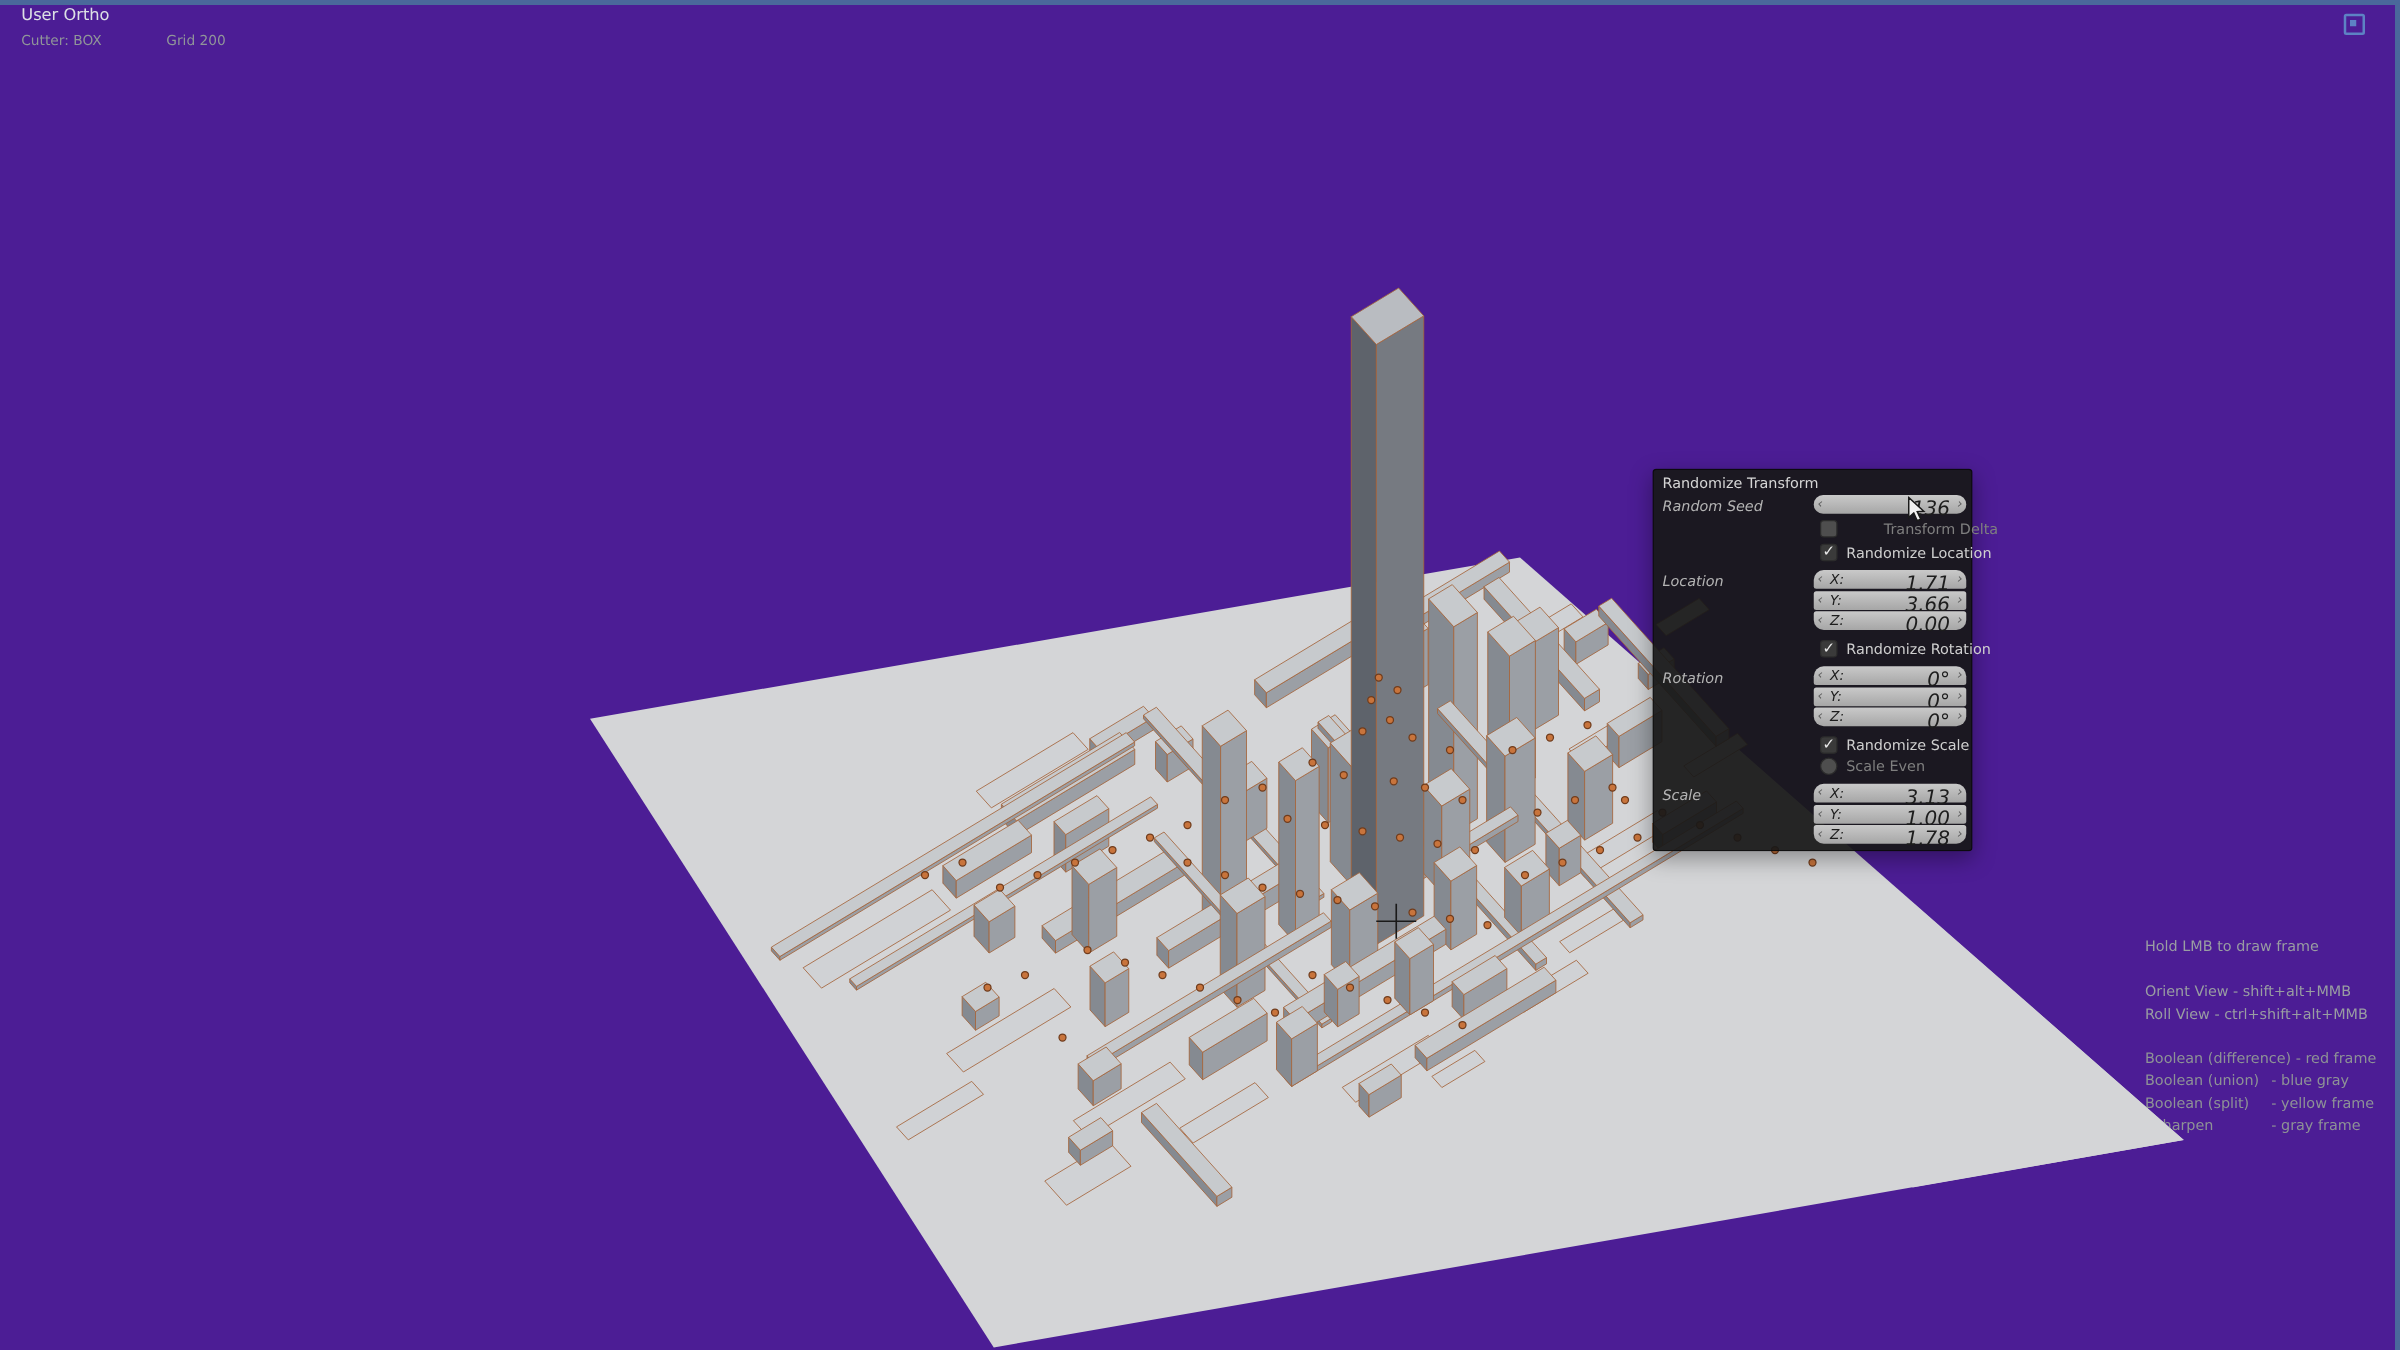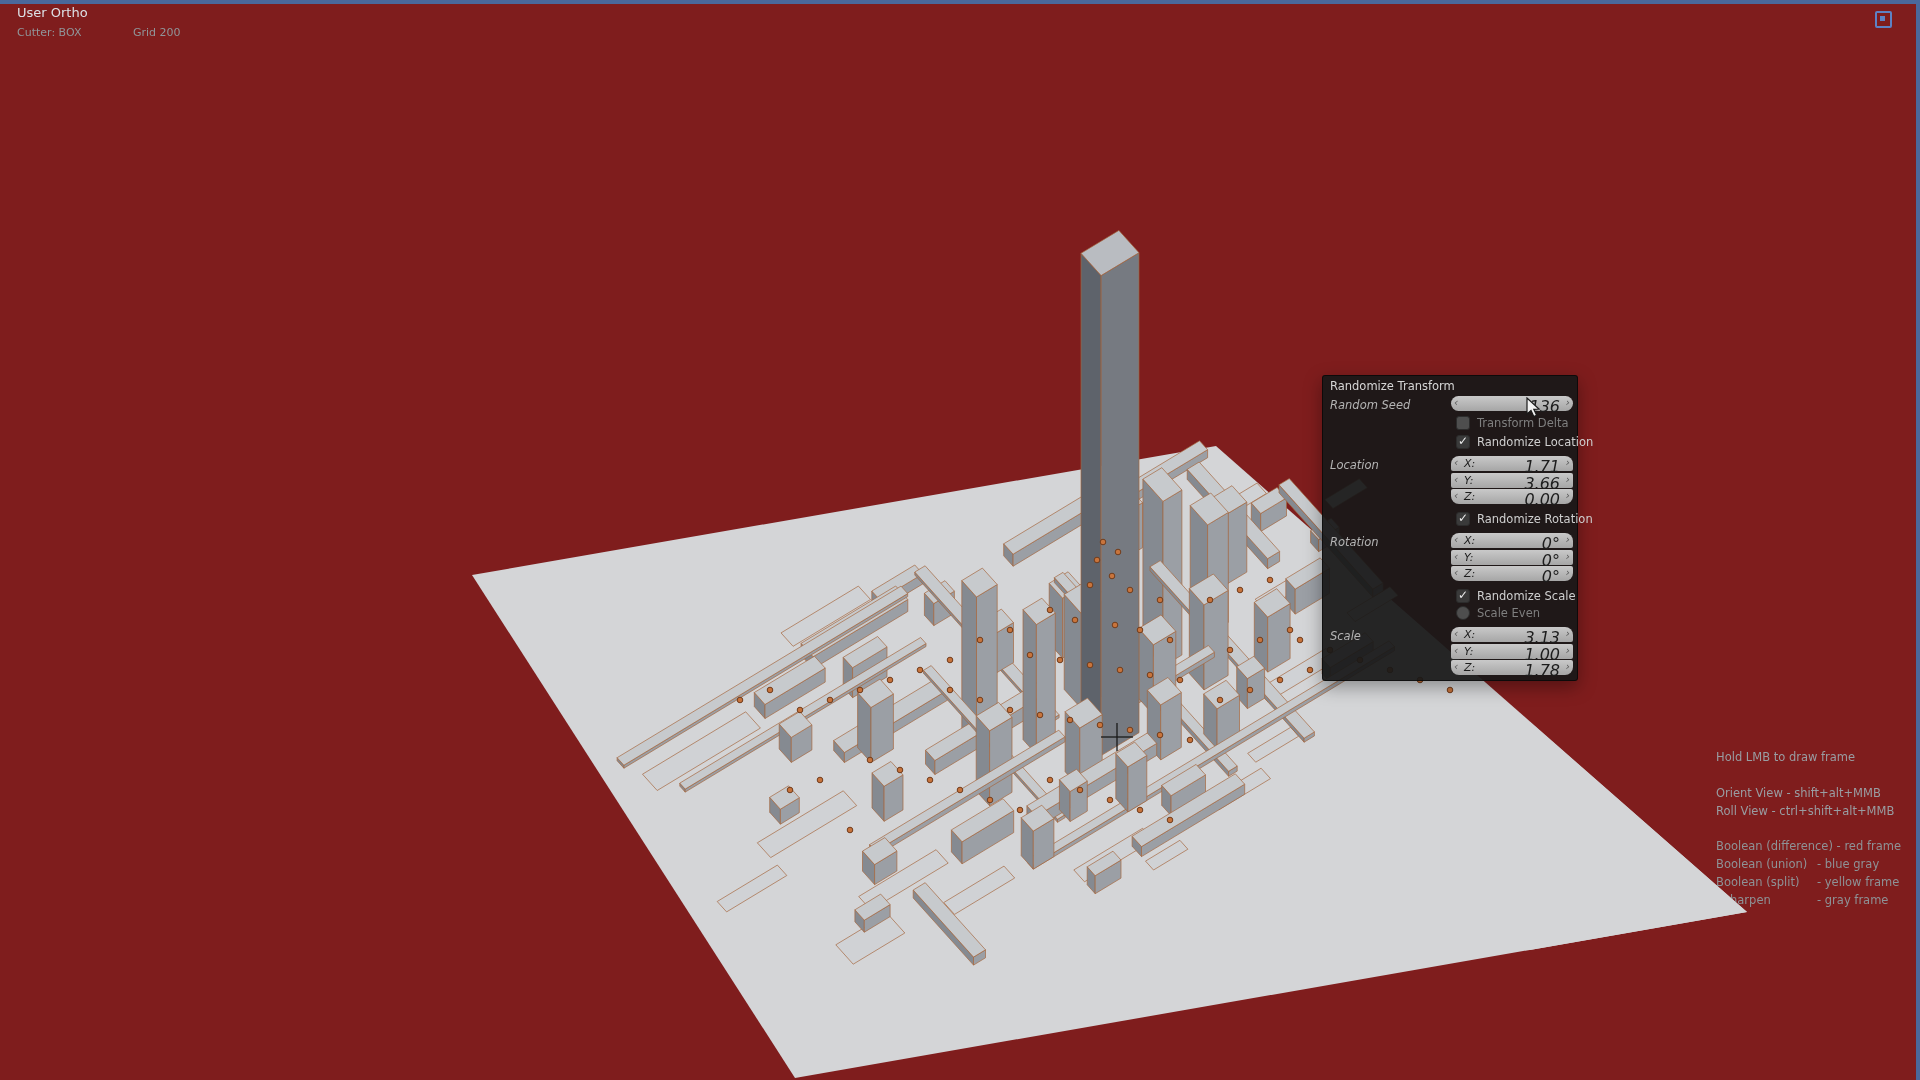--- a/index.html
+++ b/index.html
@@ -1,16 +1,16 @@
 <!DOCTYPE html>
 <html><head>
 <meta charset="utf-8">
 <style>
   html,body{margin:0;padding:0;background:#222;}
-  #stage{position:relative;width:1920px;height:1080px;background:#7f1d1d;overflow:hidden;
+  #stage{position:relative;width:1920px;height:1080px;background:#4c1d95;overflow:hidden;
          font-family:"DejaVu Sans","Liberation Sans",sans-serif;}
   
   .border-top{position:absolute;left:0;top:0;width:100%;height:4px;background:#4a689b;z-index:30;}
   .border-right{position:absolute;right:0;top:0;width:4px;height:100%;background:#4a689b;z-index:30;}
 
   
   #scene{position:absolute;left:0;top:0;z-index:1;}
   #occluder{position:absolute;left:0;top:0;z-index:6;pointer-events:none;}
 
   
@@ -508,21 +508,21 @@
 
     <div class="p-row" style="top:20px;">
       <span class="p-label">Random Seed</span>
       <div class="fieldcol">
           <div class="field">
         <span class="fv">136</span>
       </div>
         </div>
     </div>
 
-    <div class="cb-row" style="top:39px;">
+    <div class="cb-row" style="top:39px;gap:30px;">
       <span class="cb"></span>
       <span class="cb-label dim">Transform Delta</span>
     </div>
 
     <div class="cb-row" style="top:58px;">
       <span class="cb checked"></span>
       <span class="cb-label">Randomize Location</span>
     </div>
 
     <div class="p-row" style="top:80px;height:50px;">

